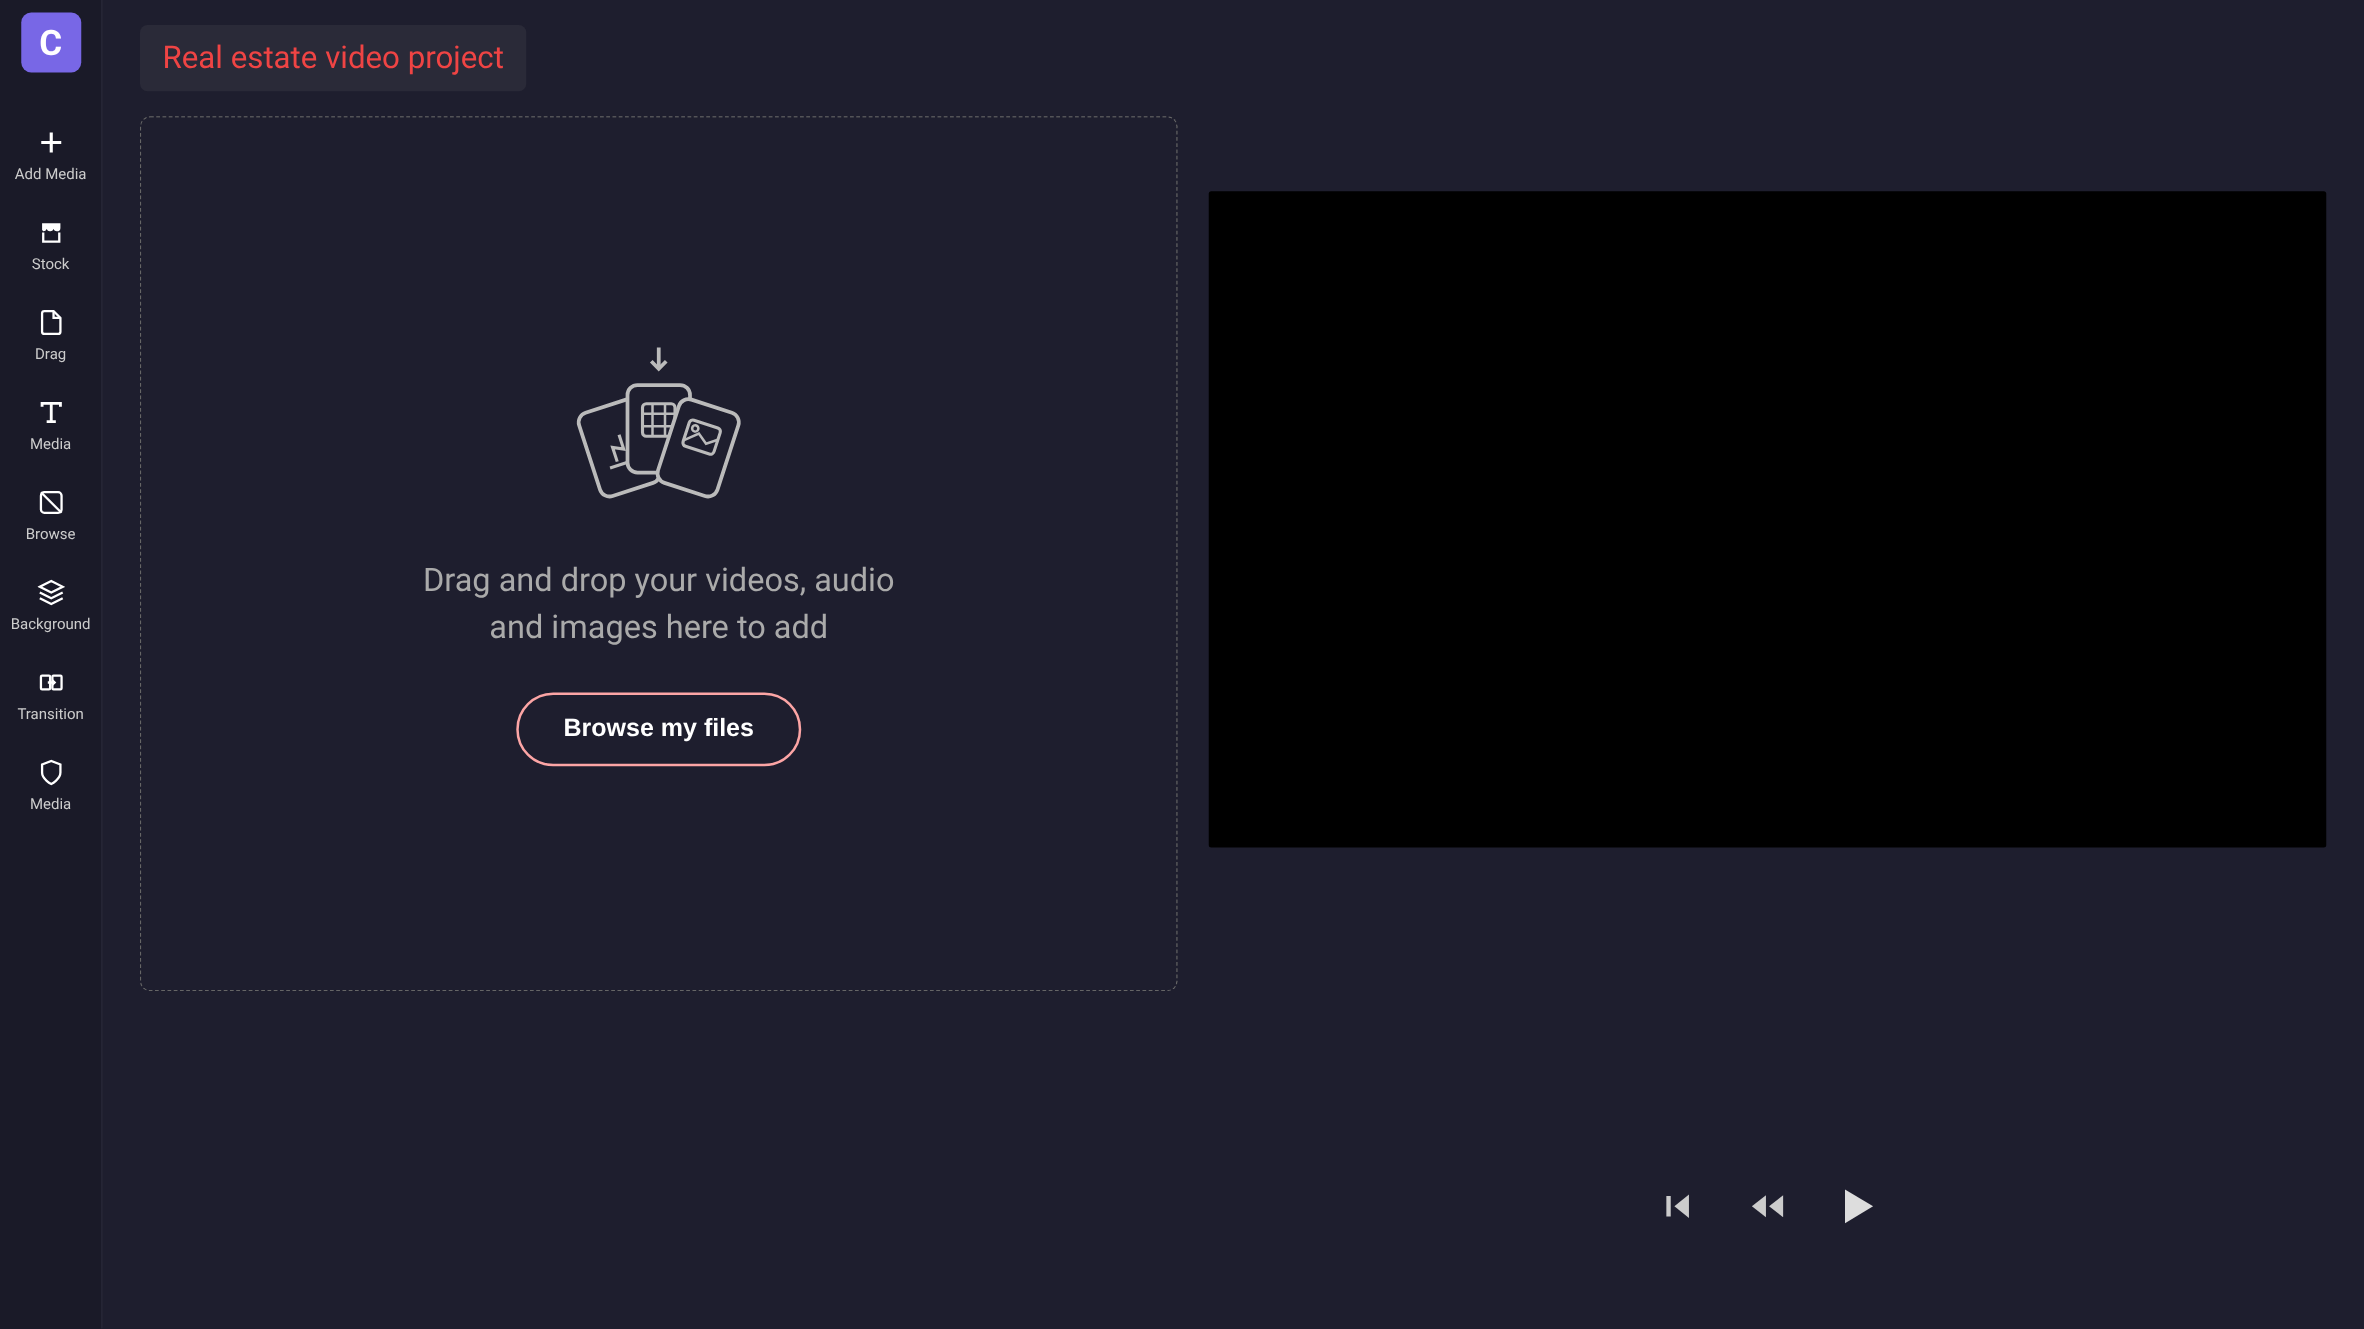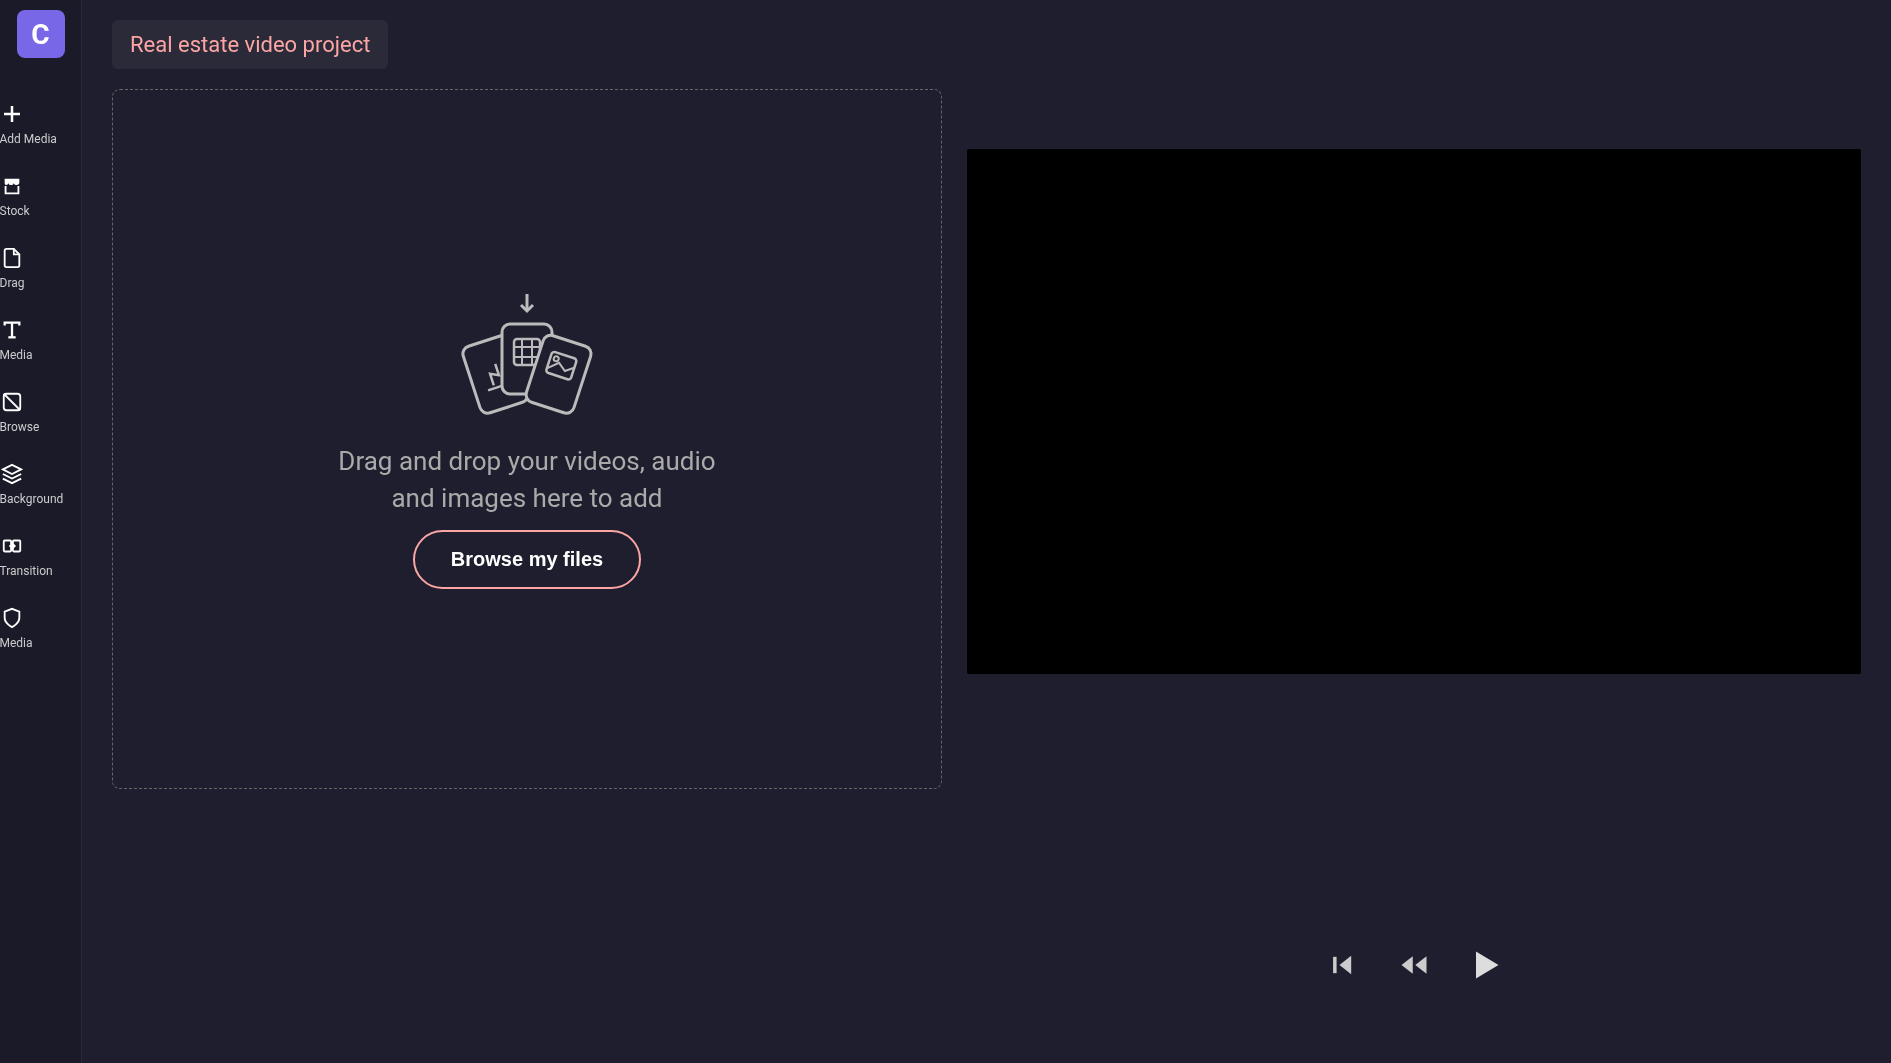--- a/index.html
+++ b/index.html
@@ -35,21 +35,21 @@
   justify-content: center;
   margin-bottom: 30px;
   font-size: 28px;
   font-weight: bold;
   color: #fff;
 }
 .sidebar-item {
   width: 82px;
   display: flex;
   flex-direction: column;
-  align-items: flex-start;
+  align-items: center;
   justify-content: center;
   padding: 14px 0;
   cursor: pointer;
   color: #ccc;
 }
 .sidebar-item .icon {
   width: 24px;
   height: 24px;
   display: flex;
   align-items: center;
@@ -64,42 +64,42 @@
   flex: 1;
   display: flex;
   flex-direction: column;
   position: relative;
 }
 .header {
   padding: 20px 30px;
 }
 .project-title {
   background: #2a2a38;
-  color: #fca5a5;
+  color: #ef4444;
   padding: 12px 18px;
   border-radius: 6px;
   display: inline-block;
-  font-size: 22px;
+  font-size: 25px;
 }
 .content-area {
   display: flex;
   flex: 1;
   padding: 0 30px 30px 30px;
   gap: 25px;
 }
 .dropzone {
   width: 830px;
   height: 700px;
   border: 1px dashed #666;
   border-radius: 8px;
   display: flex;
   flex-direction: column;
   align-items: center;
   justify-content: center;
-  gap: 14px;
+  gap: 34px;
 }
 .drop-illustration {
   width: 180px;
   height: 140px;
 }
 .drop-text {
   color: #aaa;
   font-size: 26px;
   text-align: center;
   line-height: 1.4;

